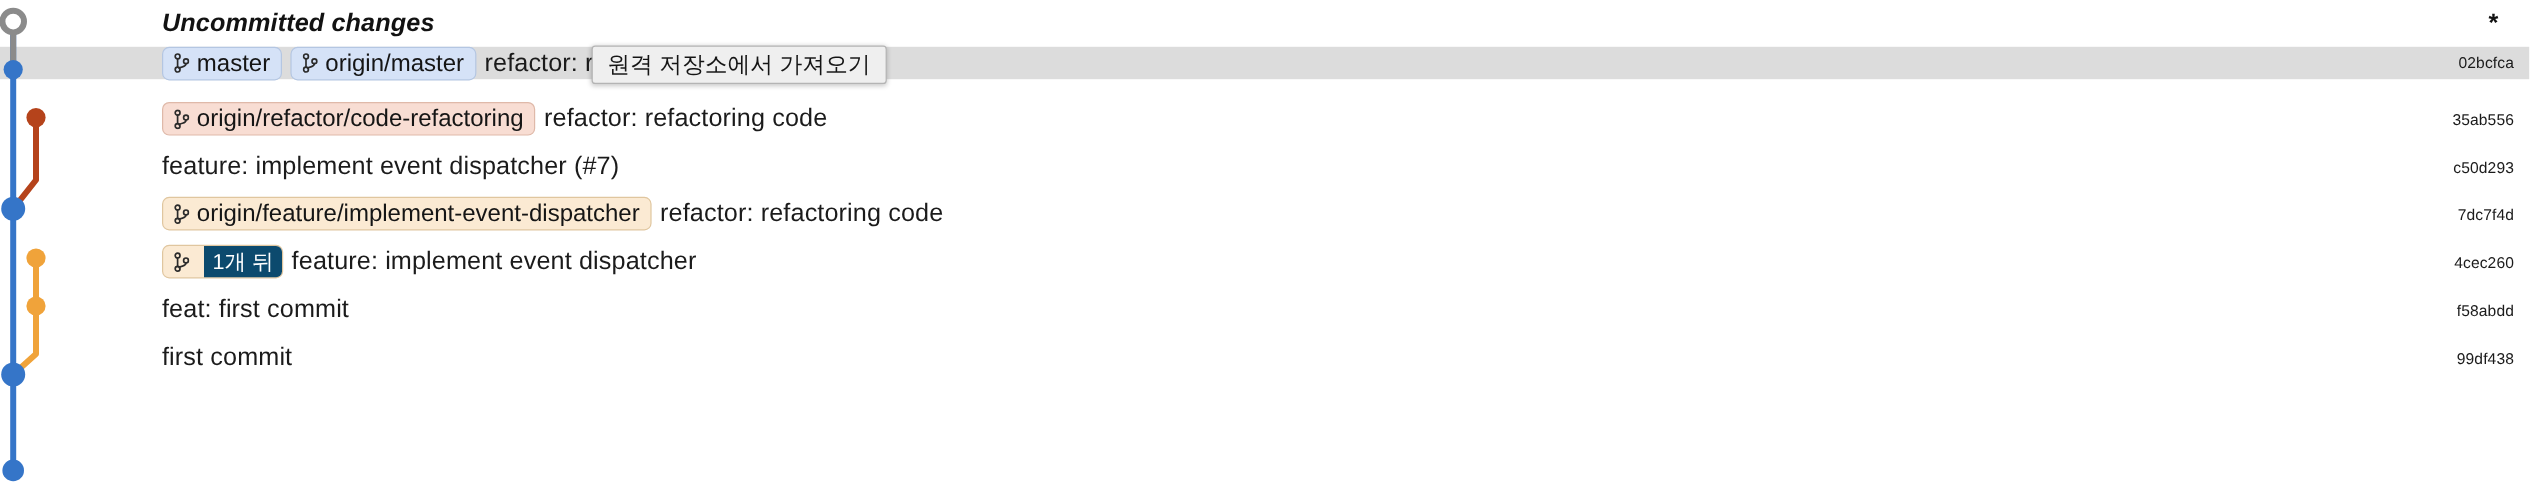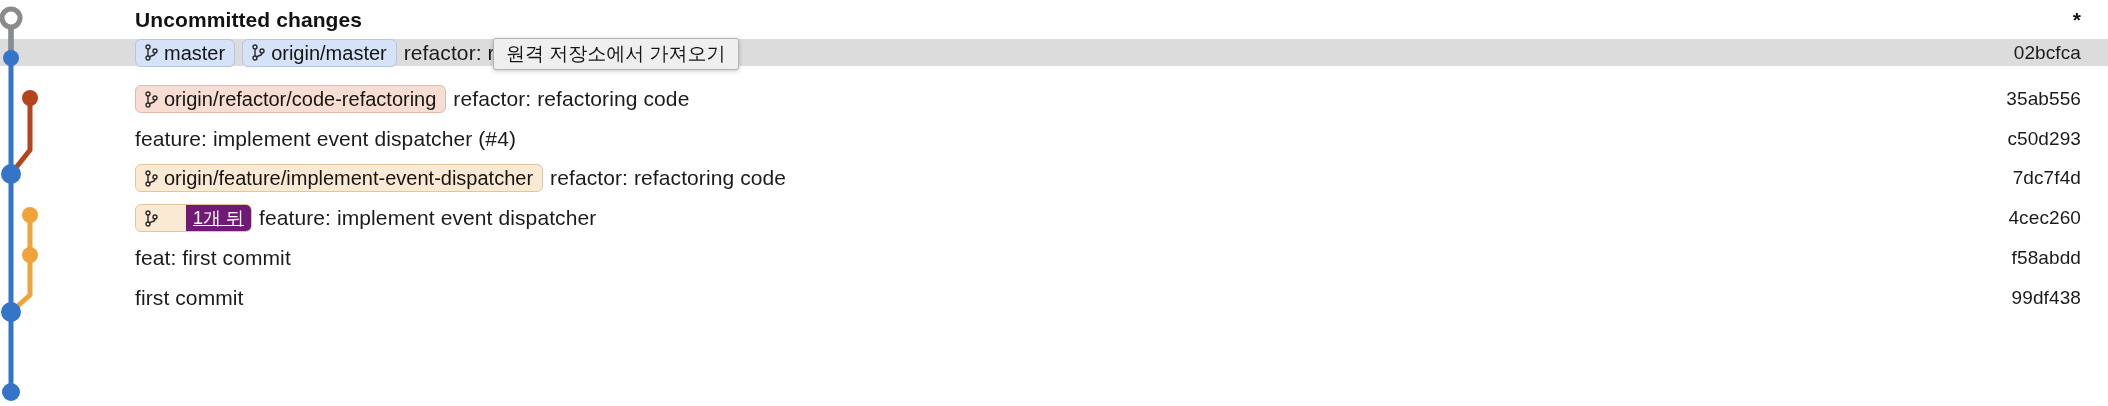--- a/index.html
+++ b/index.html
@@ -40,24 +40,24 @@
     align-items: center;
     gap: 7px;
     white-space: nowrap;
     overflow: hidden;
   }
 
   .hash {
     position: absolute;
     right: 0px;
     width: 168px;
-    padding-right: 27px;
+    padding-right: 13px;
     text-align: right;
     box-sizing: border-box;
-    font-size: 19px;
+    font-size: 13px;
     color: #1b1b1b;
     letter-spacing: 0.1px;
   }
 
   .title {
     font-size: 21px;
     font-weight: bold;
     color: #121212;
     letter-spacing: 0.1px;
   }
@@ -98,29 +98,28 @@
   .badge.red    { background: #f8ddd3; border-color: #dfb9a9; }
   .badge.orange { background: #fbead3; border-color: #e0c69f; }
 
   .badge.with-count { padding-right: 0; overflow: hidden; }
 
   .count-chip {
     display: inline-flex;
     align-items: center;
     justify-content: center;
     height: 28px;
-    margin-left: 22px;
+    margin-left: 6px;
     padding: 0 7px;
-    background: #701a75;
+    background: #0c4a6e;
     color: #ffffff;
     font-size: 18px;
     line-height: 1;
     border-radius: 0 4px 4px 0;
     box-sizing: border-box;
-    text-decoration: underline;
   }
 
   .branch-ico { width: 13px; height: 17px; display: block; flex: none; }
 
   
   .graph {
     position: absolute;
     left: 0;
     top: 0;
     width: 135px;
@@ -146,21 +145,21 @@
     white-space: nowrap;
     box-sizing: border-box;
   }
 </style>
 </head>
 <body>
 
 <div id="app">
 
   <div id="rows">
-      <div class="row" style="top: 0px; height: 40px;">
+      <div class="row" style="top: 0px; height: 40px; font-style: italic;">
         <div class="msg-area">
           <span class="title">Uncommitted changes</span>
         </div>
         <div class="star">*</div>
       </div>
       <div class="row selected" style="top: 39px; height: 27px;">
         <div class="msg-area">
           <span class="badge blue">
             <span>
               <svg class="branch-ico" viewBox="0 0 13 17" fill="none" stroke="#2b2b2b" stroke-width="1.4" stroke-linecap="round">
@@ -202,21 +201,21 @@
               </svg>
             </span>
             <span>origin/refactor/code-refactoring</span>
           </span>
           <span class="msg">refactor: refactoring code</span>
         </div>
         <div class="hash">35ab556</div>
       </div>
       <div class="row" style="top: 119px; height: 40px;">
         <div class="msg-area">
-          <span class="msg">feature: implement event dispatcher (#4)</span>
+          <span class="msg">feature: implement event dispatcher (#7)</span>
         </div>
         <div class="hash">c50d293</div>
       </div>
       <div class="row" style="top: 158px; height: 40px;">
         <div class="msg-area">
           <span class="badge orange">
             <span>
               <svg class="branch-ico" viewBox="0 0 13 17" fill="none" stroke="#2b2b2b" stroke-width="1.4" stroke-linecap="round">
                 <circle cx="3" cy="3" r="2"></circle>
                 <circle cx="3" cy="14" r="2"></circle>

